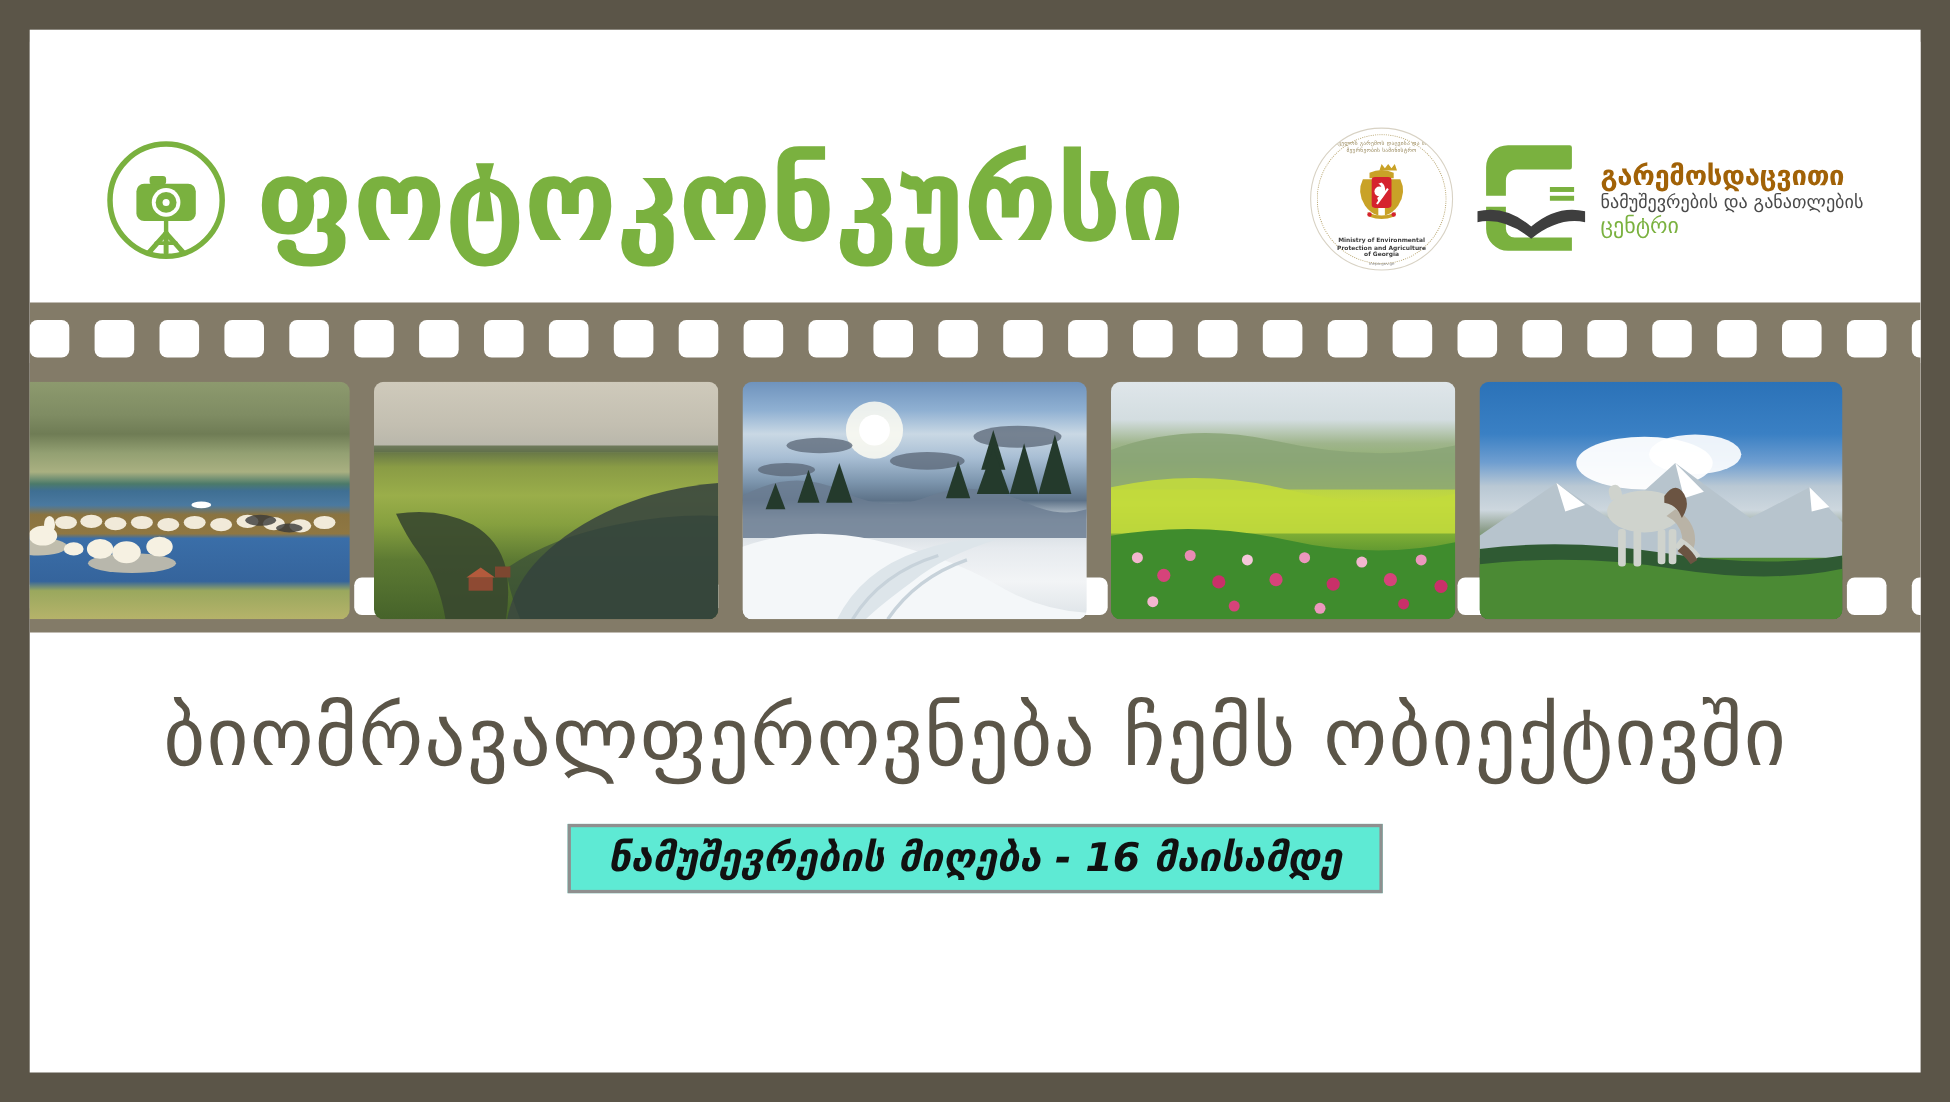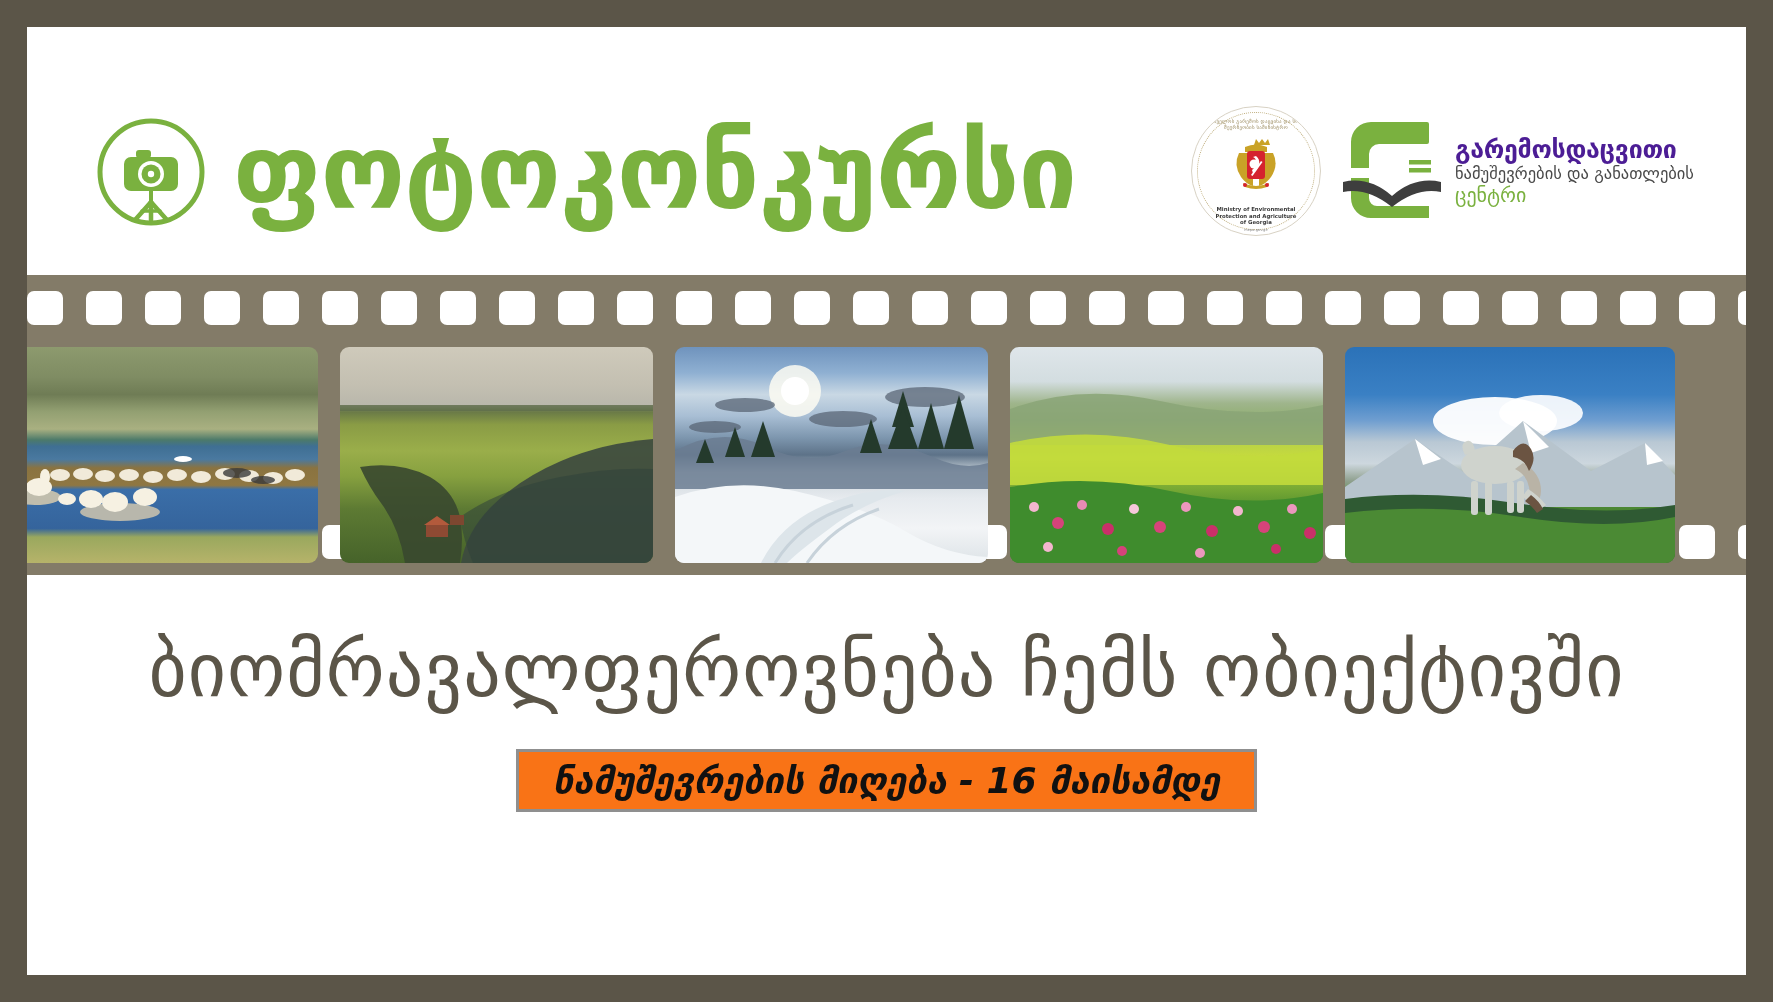--- a/index.html
+++ b/index.html
@@ -12,21 +12,21 @@
   .poster{
     position:absolute;
     left:27px;top:27px;
     width:1719px;height:948px;
     background:#ffffff;
     overflow:hidden;
   }
 
   
   .header{
-    position:absolute;left:0;top:1px;width:100%;height:292px;
+    position:absolute;left:0;top:11px;width:100%;height:292px;
     background:#ffffff;
   }
   .brand{
     position:absolute;left:68px;top:88px;
     display:flex;align-items:center;gap:26px;
   }
   .cam-logo{width:112px;height:112px;position:relative;flex:0 0 auto;}
   .cam-logo svg{display:block;}
   .contest-title{
     font-family:"DejaVu Sans","Liberation Sans",sans-serif;
@@ -62,21 +62,21 @@
     font-size:5.4px;line-height:1.25;color:#3b3b3b;font-weight:bold;
   }
   .seal .seal-url{
     position:absolute;left:0;right:0;bottom:3px;text-align:center;
     font-size:3.6px;color:#8a8a8a;
   }
 
   .eiec{display:flex;align-items:center;gap:10px;flex:0 0 auto;}
   .eiec-mark{width:102px;height:102px;flex:0 0 auto;}
   .eiec-text{display:flex;flex-direction:column;line-height:1;}
-  .eiec-l1{font-size:25px;font-weight:bold;color:#4c1d95;letter-spacing:-.3px;white-space:nowrap;}
+  .eiec-l1{font-size:25px;font-weight:bold;color:#a16207;letter-spacing:-.3px;white-space:nowrap;}
   .eiec-l2{font-size:16.5px;color:#4a4a4a;margin-top:4px;white-space:nowrap;}
   .eiec-l3{font-size:20px;font-weight:normal;color:#7ab13f;margin-top:2px;white-space:nowrap;}
 
   
   .filmstrip{
     position:absolute;left:0;top:248px;width:100%;height:300px;
     background:#837b68;
   }
   .perfs{position:absolute;left:0;width:100%;height:34px;display:flex;gap:0;}
   .perfs.top{top:16px;}
@@ -132,21 +132,21 @@
     position:absolute;left:0;top:600px;width:100%;
     text-align:center;
     font-size:74px;font-weight:normal;color:#5b5548;
     letter-spacing:1px;white-space:nowrap;
   }
   .deadline-wrap{
     position:absolute;left:0;top:722px;width:100%;
     display:flex;justify-content:center;
   }
   .deadline{
-    border:3px solid #8f8f8f;background:#f97316;
+    border:3px solid #8f8f8f;background:#5eead4;
     padding:8px 34px;
     font-size:36px;font-weight:bold;font-style:italic;color:#111111;
     white-space:nowrap;
   }
 </style>
 </head>
 <body>
 
 <div class="poster">
 

